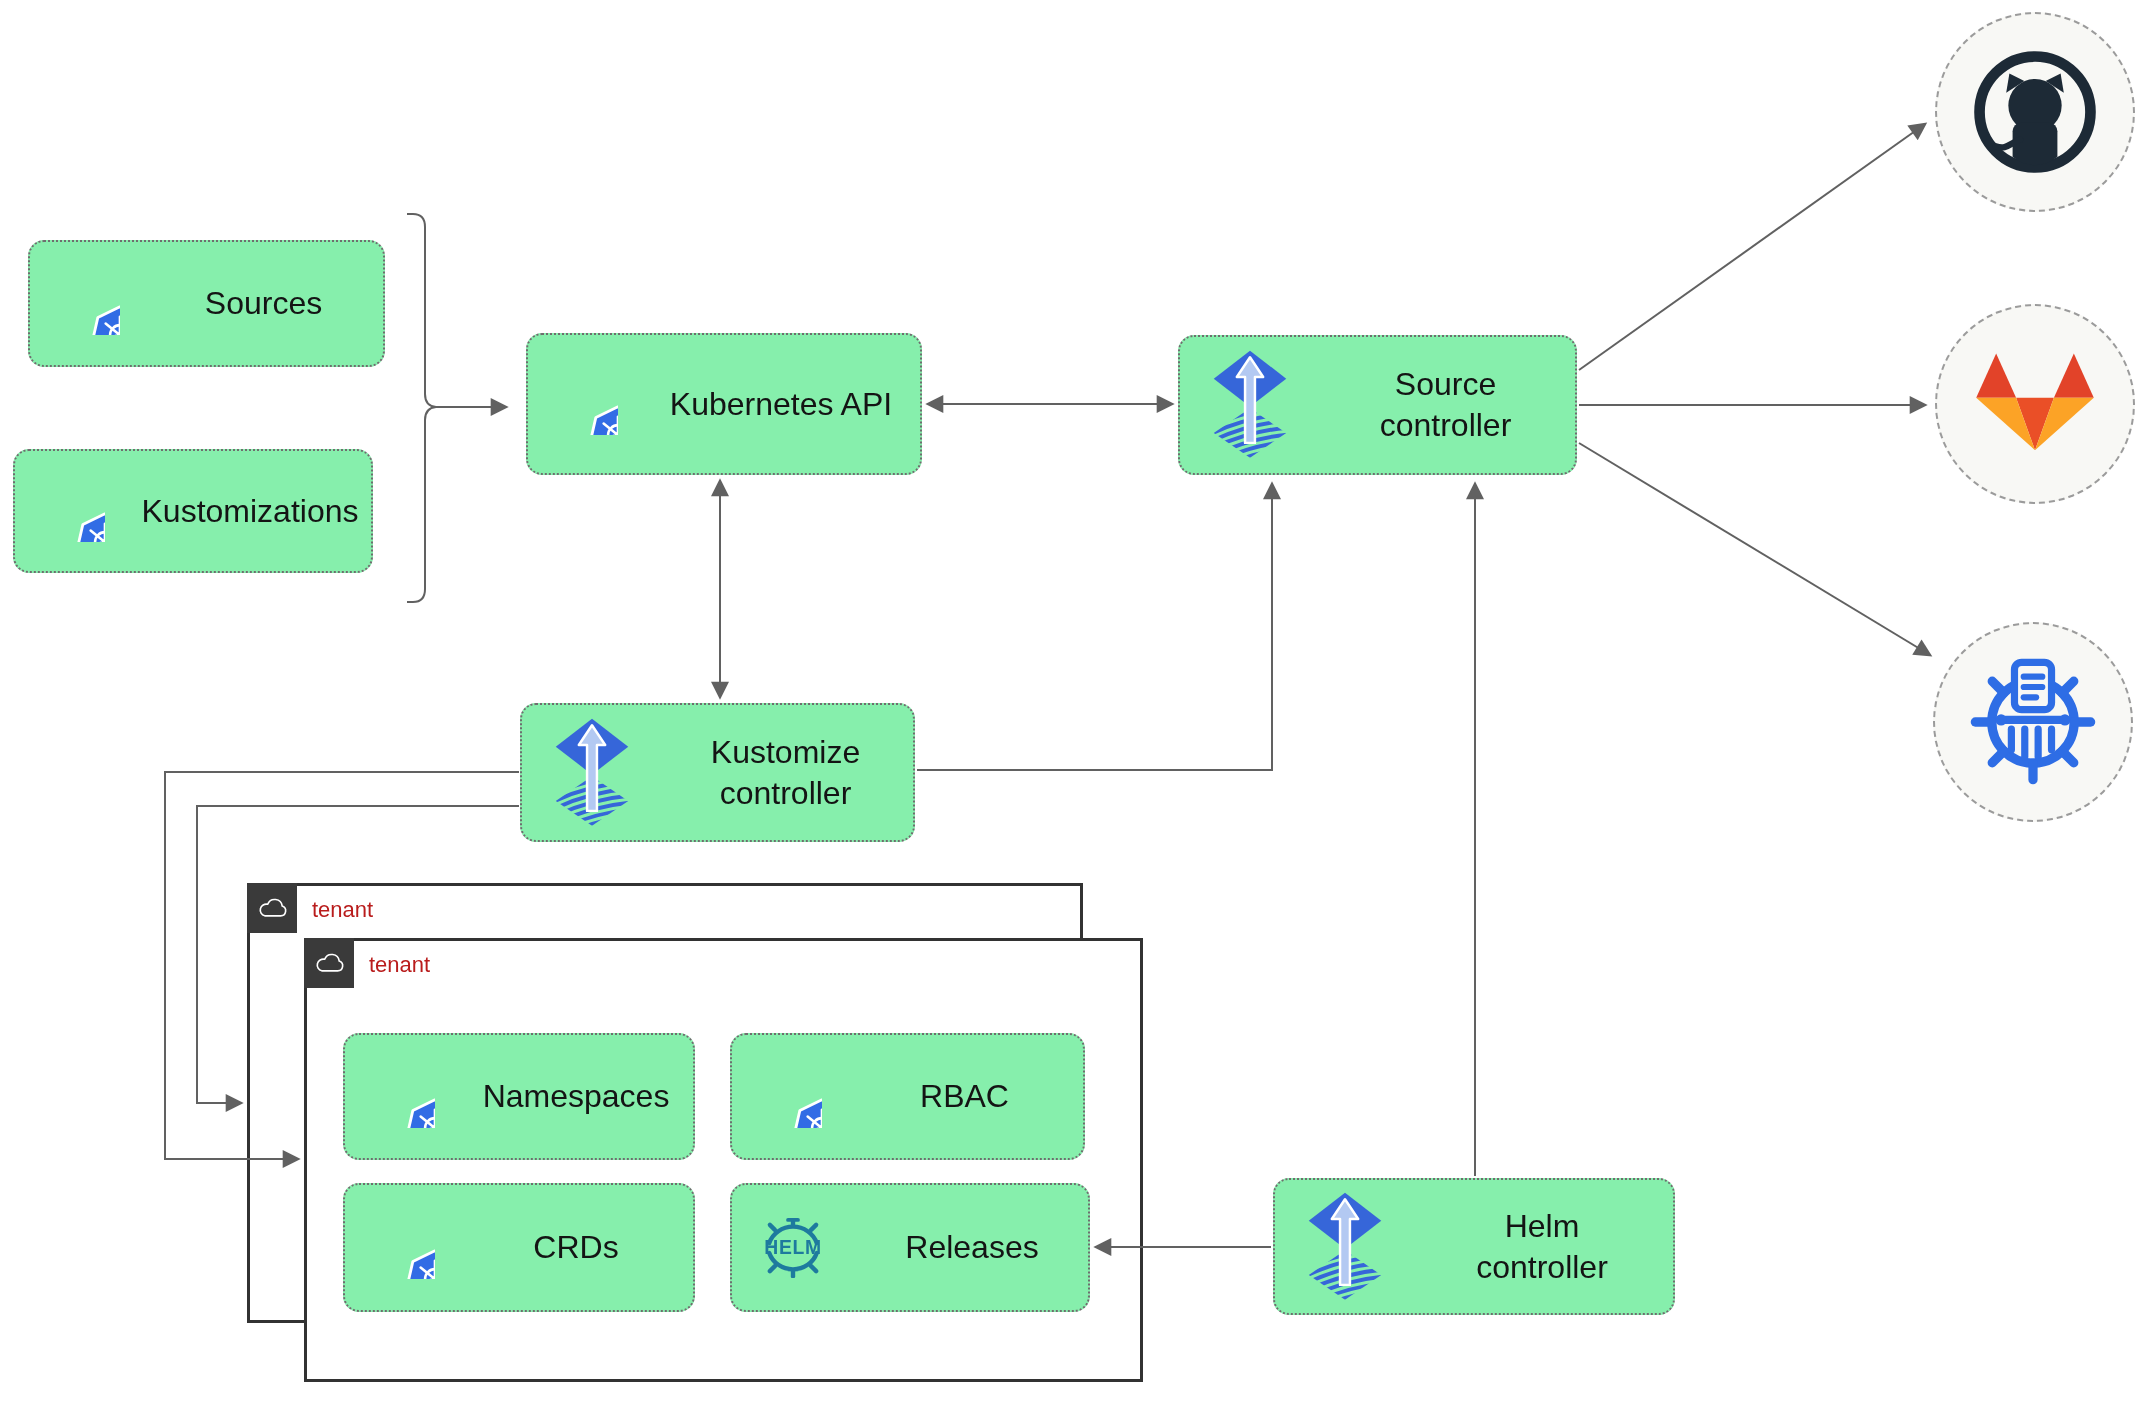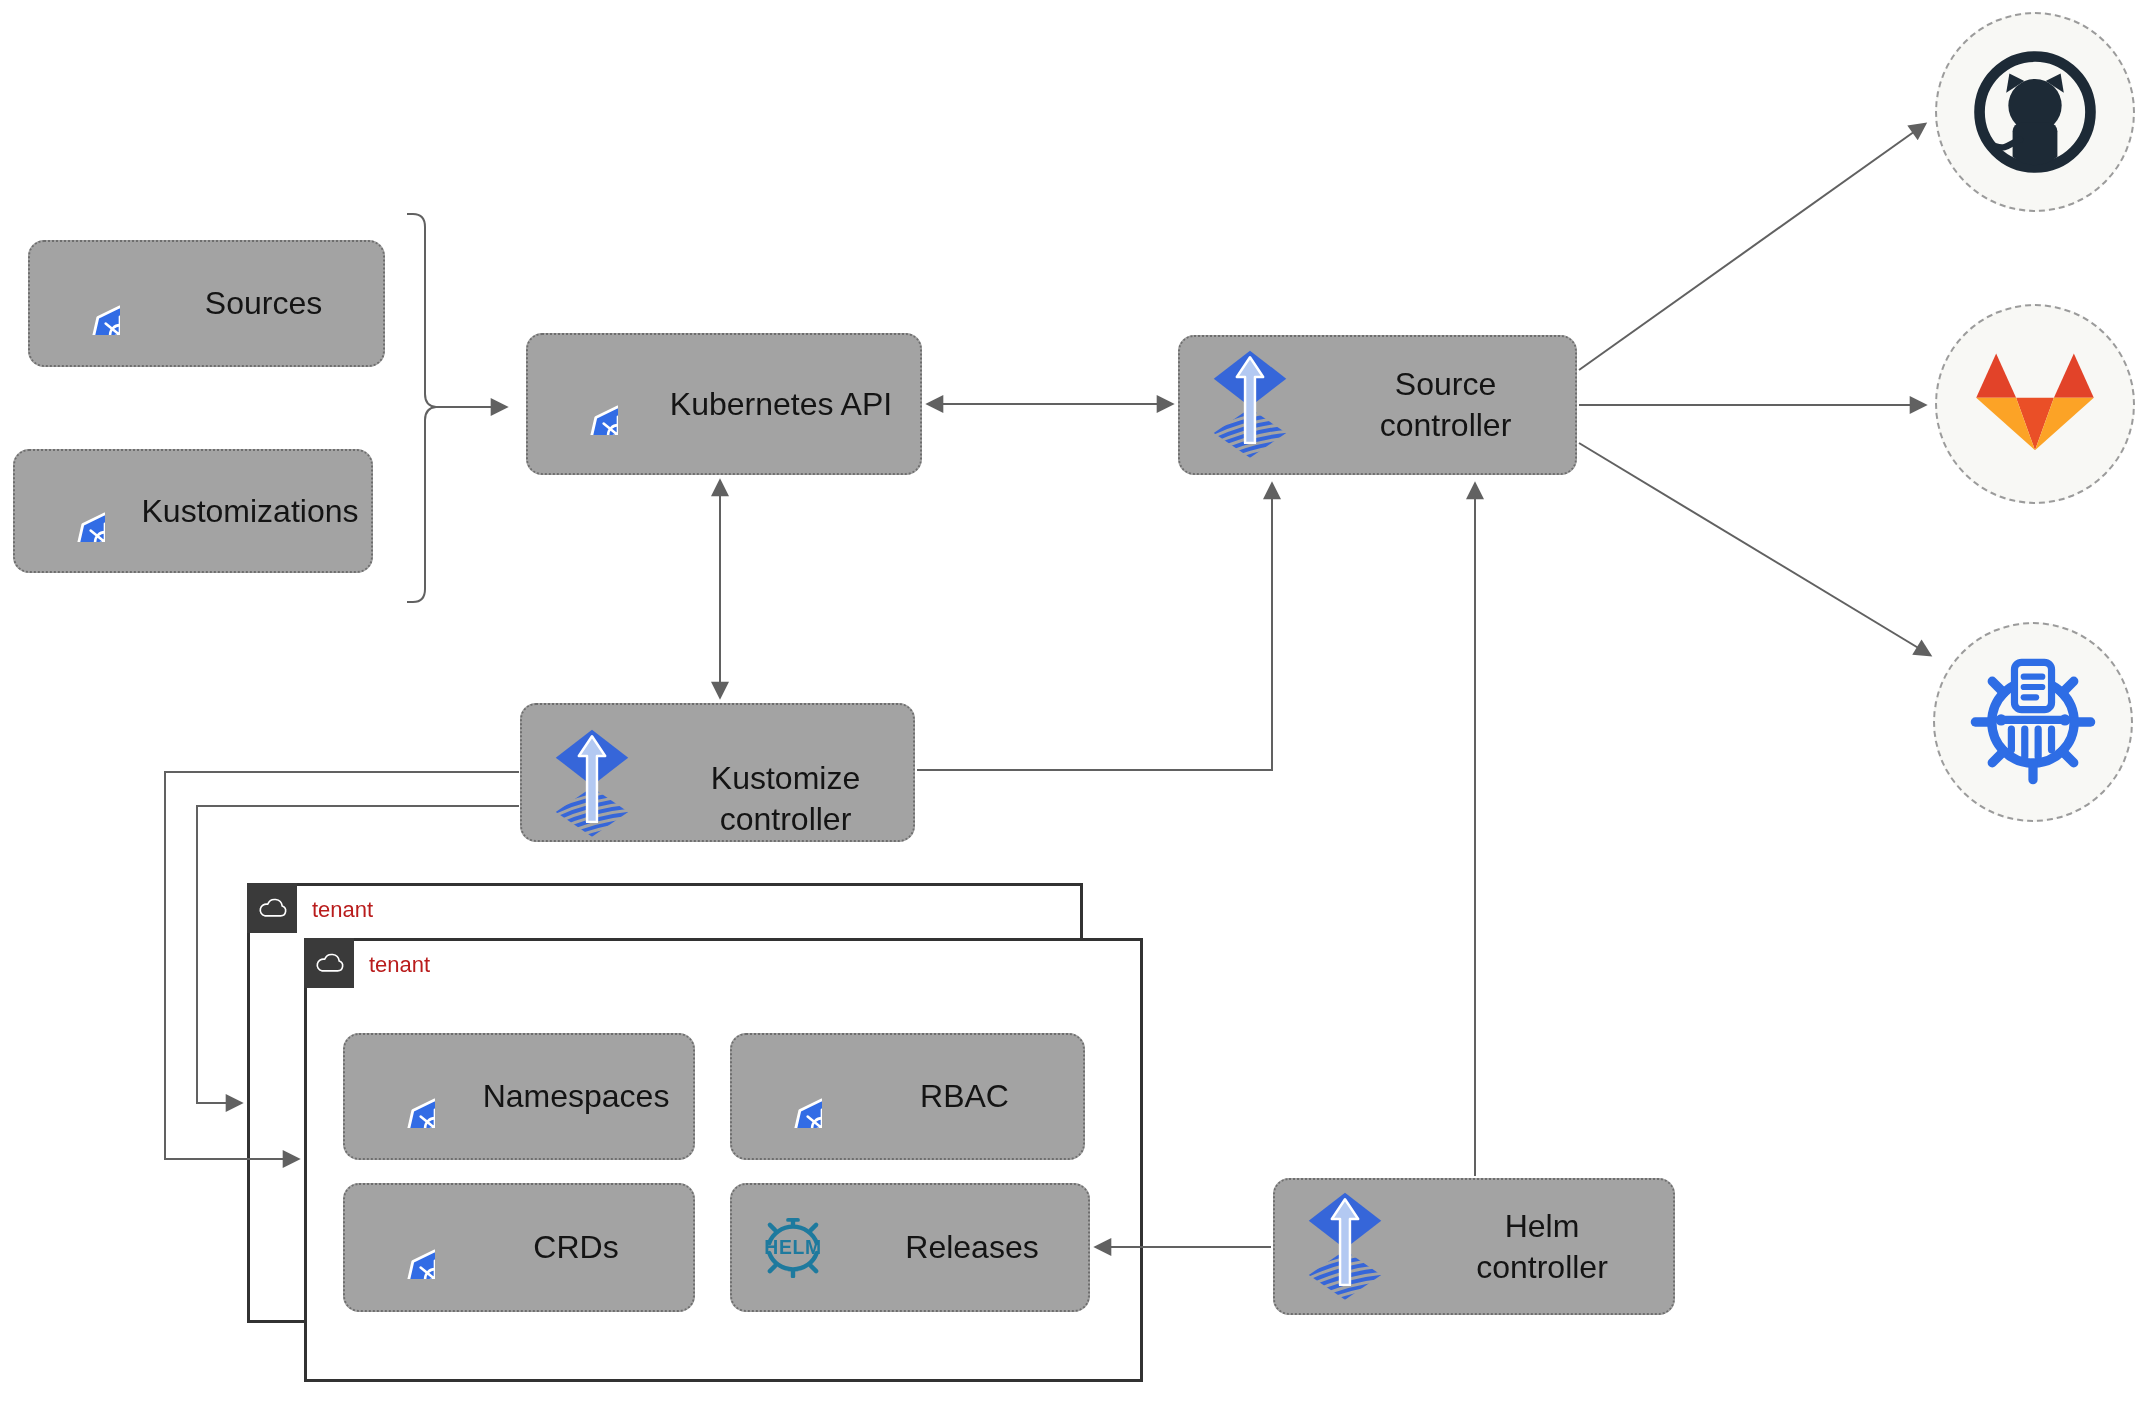--- a/index.html
+++ b/index.html
@@ -1,28 +1,28 @@
 <!DOCTYPE html>
 <html><head>
 <meta charset="utf-8">
 <style>
   html,body{margin:0;padding:0;background:#ffffff;}
   .canvas{position:relative;width:2144px;height:1407px;background:#ffffff;
           font-family:"Liberation Sans",sans-serif;overflow:hidden;}
 
   
-  .node{position:absolute;background:#a3a3a3;border:2px dotted #6e6e6e;border-radius:16px;
+  .node{position:absolute;background:#86efac;border:2px dotted #6e6e6e;border-radius:16px;
         display:flex;align-items:center;box-sizing:border-box;z-index:6;gap:24px;}
   .node-label{flex:1;text-align:center;font-size:32px;color:#141414;line-height:1.28;
               white-space:pre-line;}
   #n-sources{left:28px;top:240px;width:357px;height:127px;}
   #n-kustomizations{left:13px;top:449px;width:360px;height:124px;}
   #n-k8s-api{left:526px;top:333px;width:396px;height:142px;}
   #n-source-ctl{left:1178px;top:335px;width:399px;height:140px;}
-  #n-kustomize-ctl{left:520px;top:703px;width:395px;height:139px;align-items:flex-end;}
+  #n-kustomize-ctl{left:520px;top:703px;width:395px;height:139px;}
   #n-helm-ctl{left:1273px;top:1178px;width:402px;height:137px;}
   #n-namespaces{left:343px;top:1033px;width:352px;height:127px;align-items:center;}
   #n-rbac{left:730px;top:1033px;width:355px;height:127px;}
   #n-crds{left:343px;top:1183px;width:352px;height:129px;}
   #n-releases{left:730px;top:1183px;width:360px;height:129px;}
 
   .icon-k8s{width:64px;height:62px;margin-left:26px;flex:none;}
   .icon-flux{width:84px;height:112px;margin-left:28px;flex:none;}
   .icon-helm{width:78px;height:60px;margin-left:22px;flex:none;}
 

